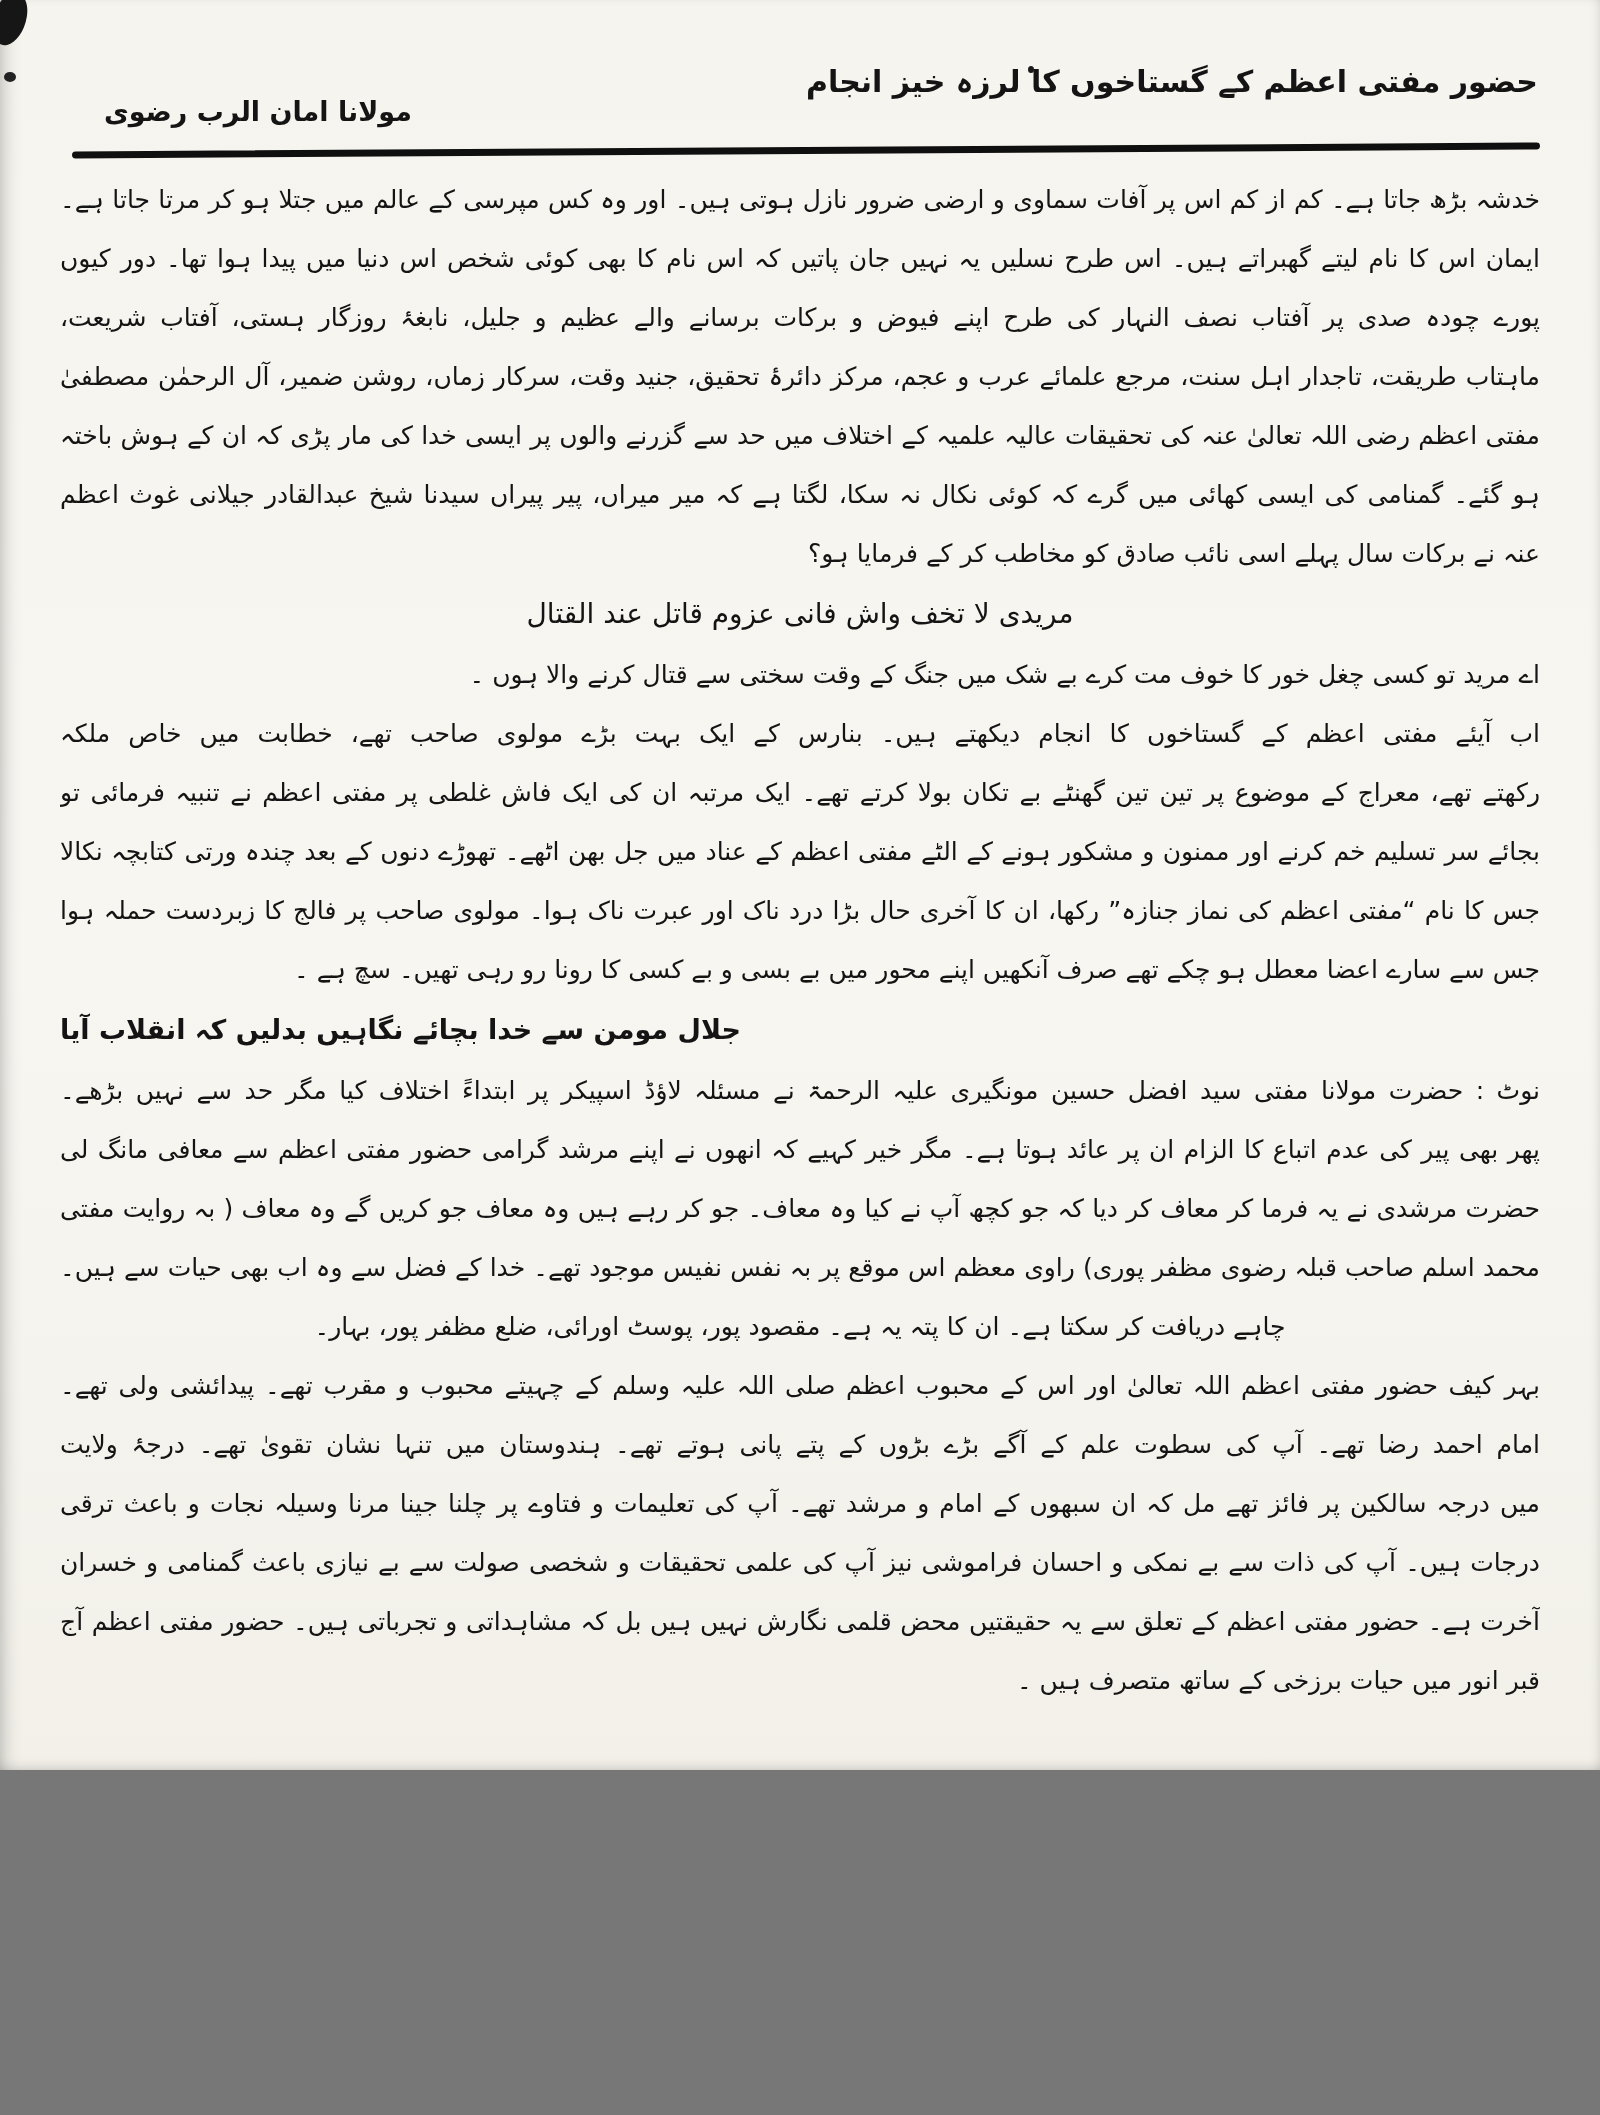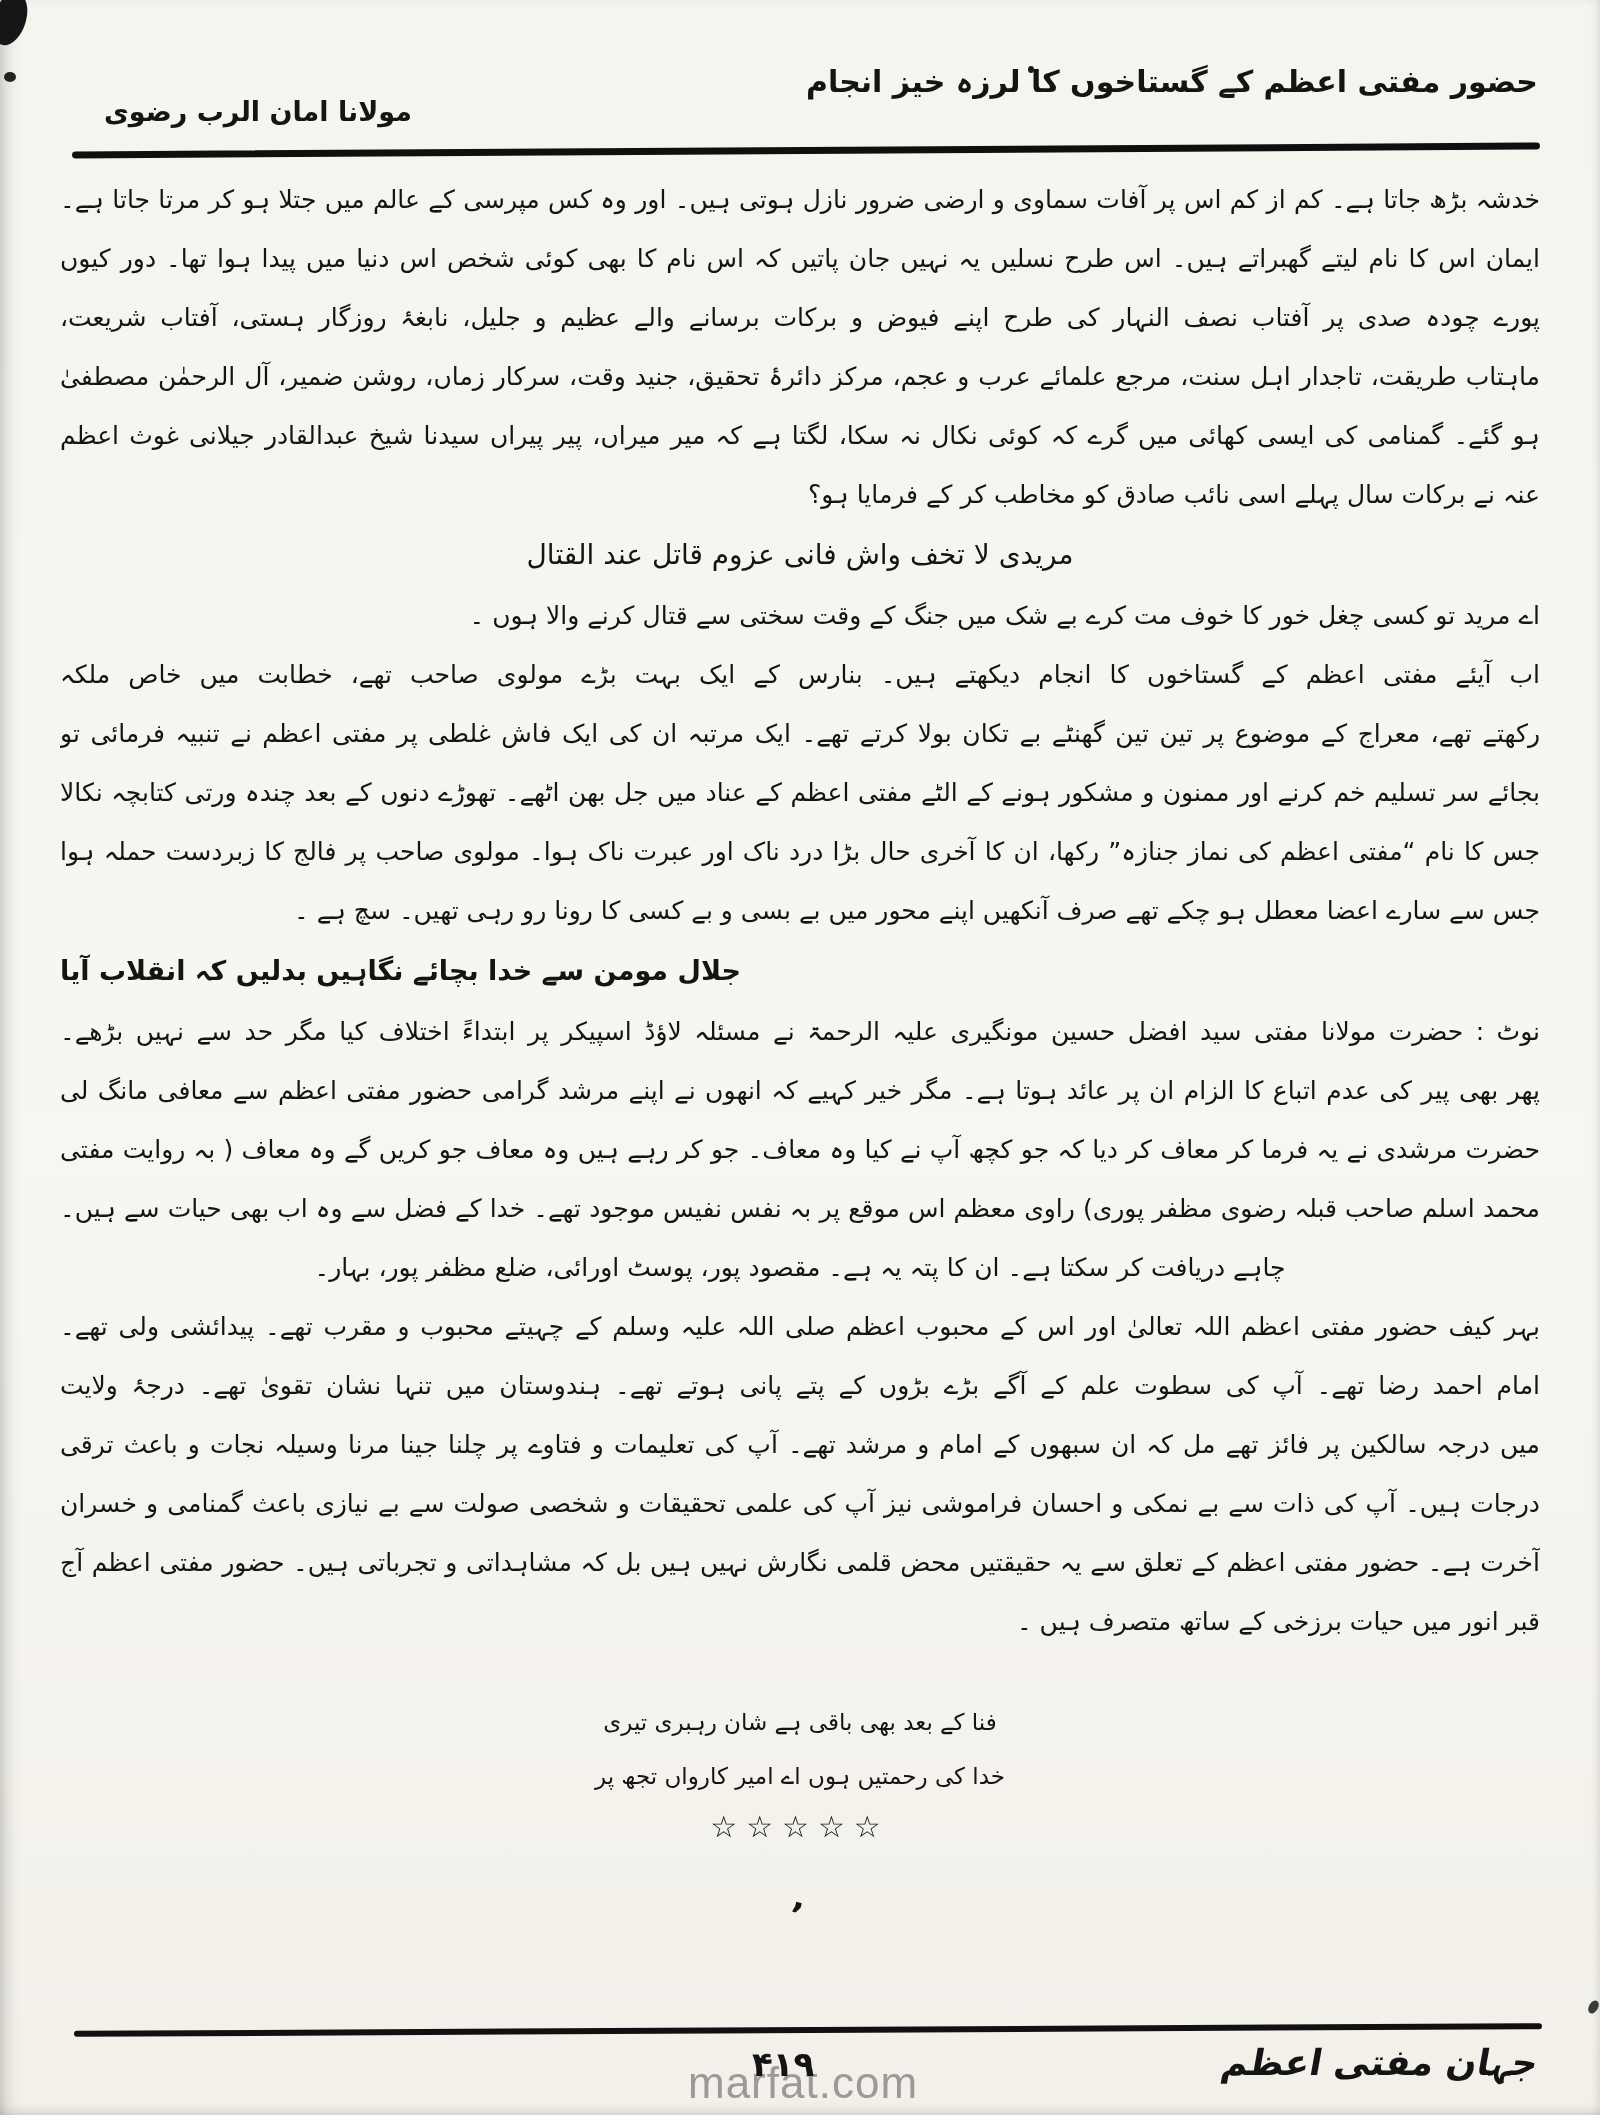--- a/index.html
+++ b/index.html
@@ -1,18 +1,18 @@
 <!DOCTYPE html>
 <html dir="rtl" lang="ur"><head>
 <meta charset="utf-8">
 <style>
   html,body{margin:0;padding:0;background:#777;}
   .page{
     position:relative;
-    width:1600px;height:2115px;
+    width:1600px;height:1770px;
     margin:0 auto;
     background:linear-gradient(180deg,#f6f4ee 0%,#f8f6f1 55%,#f2f0e9 100%);
     box-shadow:inset 14px 0 20px -14px rgba(0,0,0,.30), inset -8px 0 14px -10px rgba(0,0,0,.18), inset 0 -10px 16px -12px rgba(0,0,0,.22);
     overflow:hidden;
     font-family:"DejaVu Sans",sans-serif;
     color:#141414;
     direction:rtl;
   }
   
   .hdr-title{
@@ -100,20 +100,21 @@
 
   <div class="hdr-title">حضور مفتی اعظم کے گستاخوں کا لرزہ خیز انجام</div>
   <div class="hdr-author">مولانا امان الرب رضوی</div>
   <div class="rule-top"></div>
 
   <div class="body-col">
       <div class="ln j">خدشہ بڑھ جاتا ہے۔ کم از کم اس پر آفات سماوی و ارضی ضرور نازل ہوتی ہیں۔ اور وہ کس مپرسی کے عالم میں جتلا ہو کر مرتا جاتا ہے۔ اہل</div>
       <div class="ln j">ایمان اس کا نام لیتے گھبراتے ہیں۔ اس طرح نسلیں یہ نہیں جان پاتیں کہ اس نام کا بھی کوئی شخص اس دنیا میں پیدا ہوا تھا۔ دور کیوں جائے؟</div>
       <div class="ln j">پورے چودہ صدی پر آفتاب نصف النہار کی طرح اپنے فیوض و برکات برسانے والے عظیم و جلیل، نابغۂ روزگار ہستی، آفتاب شریعت،</div>
       <div class="ln j">ماہتاب طریقت، تاجدار اہل سنت، مرجع علمائے عرب و عجم، مرکز دائرۂ تحقیق، جنید وقت، سرکار زماں، روشن ضمیر، آل الرحمٰن مصطفیٰ رضا خاں</div>
+      <div class="ln j">مفتی اعظم رضی اللہ تعالیٰ عنہ کی تحقیقات عالیہ علمیہ کے اختلاف میں حد سے گزرنے والوں پر ایسی خدا کی مار پڑی کہ ان کے ہوش باختہ</div>
       <div class="ln j">ہو گئے۔ گمنامی کی ایسی کھائی میں گرے کہ کوئی نکال نہ سکا، لگتا ہے کہ میر میراں، پیر پیراں سیدنا شیخ عبدالقادر جیلانی غوث اعظم رضی اللہ تعالیٰ</div>
       <div class="ln">عنہ نے برکات سال پہلے اسی نائب صادق کو مخاطب کر کے فرمایا ہو؟</div>
       <div class="verse">مریدی لا تخف واش فانی    عزوم قاتل عند القتال</div>
       <div class="ln ind">اے مرید تو کسی چغل خور کا خوف مت کرے بے شک میں جنگ کے وقت سختی سے قتال کرنے والا ہوں ۔</div>
       <div class="ln j">اب آیئے مفتی اعظم کے گستاخوں کا انجام دیکھتے ہیں۔ بنارس کے ایک بہت بڑے مولوی صاحب تھے، خطابت میں خاص ملکہ</div>
       <div class="ln j">رکھتے تھے، معراج کے موضوع پر تین تین گھنٹے بے تکان بولا کرتے تھے۔ ایک مرتبہ ان کی ایک فاش غلطی پر مفتی اعظم نے تنبیہ فرمائی تو</div>
       <div class="ln j">بجائے سر تسلیم خم کرنے اور ممنون و مشکور ہونے کے الٹے مفتی اعظم کے عناد میں جل بھن اٹھے۔ تھوڑے دنوں کے بعد چندہ ورتی کتابچہ نکالا</div>
       <div class="ln j">جس کا نام “مفتی اعظم کی نماز جنازہ” رکھا، ان کا آخری حال بڑا درد ناک اور عبرت ناک ہوا۔ مولوی صاحب پر فالج کا زبردست حملہ ہوا</div>
       <div class="ln">جس سے سارے اعضا معطل ہو چکے تھے صرف آنکھیں اپنے محور میں بے بسی و بے کسی کا رونا رو رہی تھیں۔ سچ ہے ۔</div>
       <div class="verse2">جلال مومن سے خدا بچائے     نگاہیں بدلیں کہ انقلاب آیا</div>

